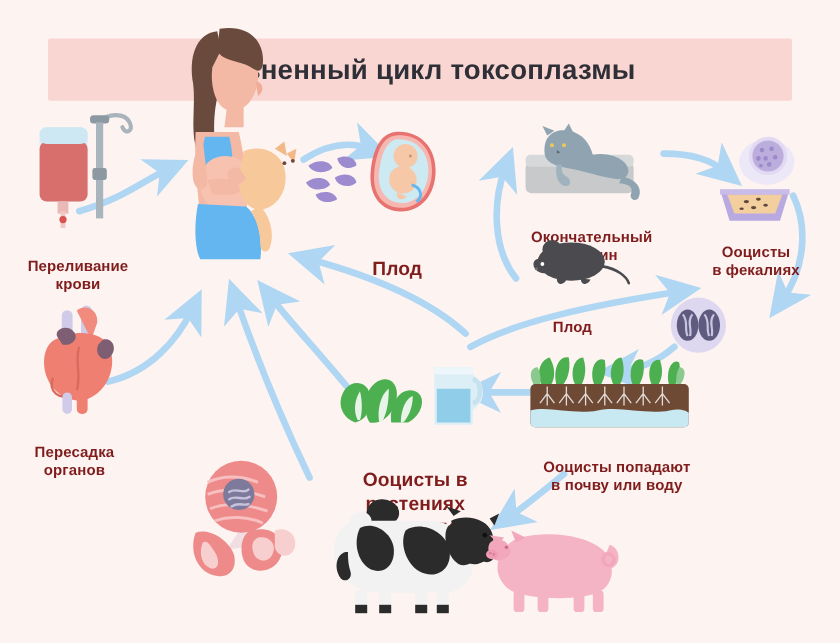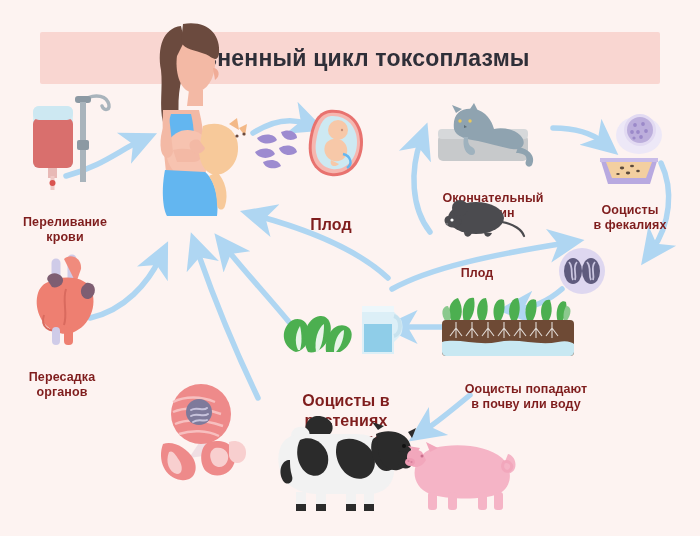--- a/index.html
+++ b/index.html
@@ -223,21 +223,21 @@
     <g stroke="#fff" stroke-width="1.1" fill="none" opacity=".8">
       <path d="M18,28 L18,44 M18,34 L12,42 M18,34 L24,42"></path>
       <path d="M34,28 L34,44 M34,34 L28,42 M34,34 L40,42"></path>
       <path d="M50,28 L50,44 M50,34 L44,42 M50,34 L56,42"></path>
       <path d="M66,28 L66,44 M66,34 L60,42 M66,34 L72,42"></path>
       <path d="M82,28 L82,44 M82,34 L76,42 M82,34 L88,42"></path>
       <path d="M98,28 L98,44 M98,34 L92,42 M98,34 L104,42"></path>
       <path d="M114,28 L114,44 M114,34 L108,42 M114,34 L120,42"></path>
     </g>
   </svg>
-  <div class="lbl" style="left:441px;top:355px;width:170px;font-size:12.5px;text-align:center;">Ооцисты попадают
+  <div class="lbl" style="left:429px;top:355px;width:170px;font-size:12.5px;text-align:center;">Ооцисты попадают
 в почву или воду</div>
 
   <svg class="abs" style="left:278px;top:300px;" width="130" height="60" viewBox="0 0 130 60">
     <g fill="#4CAF50">
       <path d="M18,52 C6,48 2,34 10,24 C16,16 28,18 30,28 C32,40 28,50 18,52 Z"></path>
       <path d="M30,52 C22,38 28,18 42,16 C52,15 56,28 50,40 C46,48 38,54 30,52 Z"></path>
       <path d="M48,52 C46,36 56,22 68,26 C78,30 74,46 62,52 Z"></path>
     </g>
     <g fill="#E8F4E8">
       <path d="M20,50 C16,42 18,32 22,26 C24,34 24,44 22,50 Z"></path>

